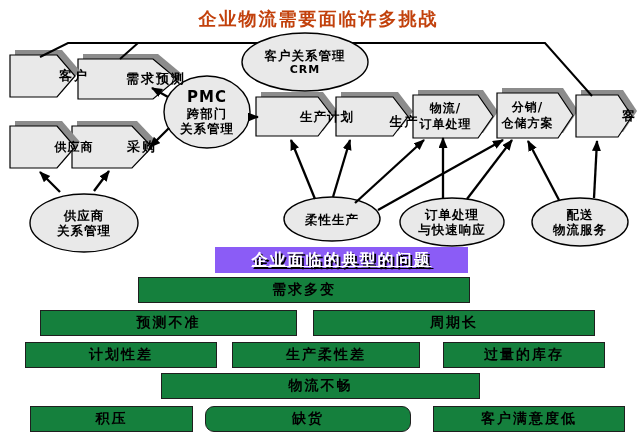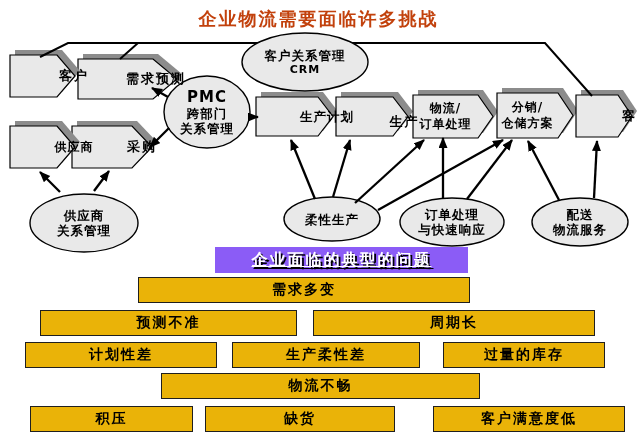--- a/index.html
+++ b/index.html
@@ -24,21 +24,21 @@
     display:flex;align-items:center;justify-content:center;
     font-size:18px;font-weight:bold;letter-spacing:2px;color:#c2410c;
   }
   .banner{
     position:absolute;left:175px;top:247px;width:253px;height:26px;
     background:#8b5cf6;display:flex;align-items:center;justify-content:center;
     font-size:16px;font-weight:bold;letter-spacing:2px;color:#ffffff;
     text-decoration:underline;text-shadow:2px 2px 0 #000000;margin-left:40px;
   }
   .pbox{
-    position:absolute;height:26px;background:#eab308;border:1.5px solid #1f1f1f;
+    position:absolute;height:26px;background:#15803d;border:1.5px solid #1f1f1f;
     box-sizing:border-box;display:flex;align-items:center;justify-content:center;
     font-size:14px;font-weight:bold;letter-spacing:2px;color:#000;
   }
 </style>
 </head>
 <body>
 
 <div id="stage">
 
   <svg id="diagram-svg" width="637" height="438" viewBox="0 0 637 438">
@@ -153,16 +153,16 @@
   <div class="banner">企业面临的典型的问题</div>
 
   <div class="pbox" style="left:138px;top:277px;width:332px;">需求多变</div>
   <div class="pbox" style="left:40px;top:310px;width:257px;">预测不准</div>
   <div class="pbox" style="left:313px;top:310px;width:282px;">周期长</div>
   <div class="pbox" style="left:232px;top:342px;width:188px;">生产柔性差</div>
   <div class="pbox" style="left:25px;top:342px;width:192px;">计划性差</div>
   <div class="pbox" style="left:443px;top:342px;width:162px;">过量的库存</div>
   <div class="pbox" style="left:161px;top:373px;width:319px;">物流不畅</div>
   <div class="pbox" style="left:30px;top:406px;width:163px;">积压</div>
-  <div class="pbox" style="left:205px;top:406px;width:190px;">缺货</div>
+  <div class="pbox" style="left:205px;top:406px;width:206px;border-radius:9px;">缺货</div>
   <div class="pbox" style="left:433px;top:406px;width:192px;">客户满意度低</div>
 
 </div>
 
 </body></html>

